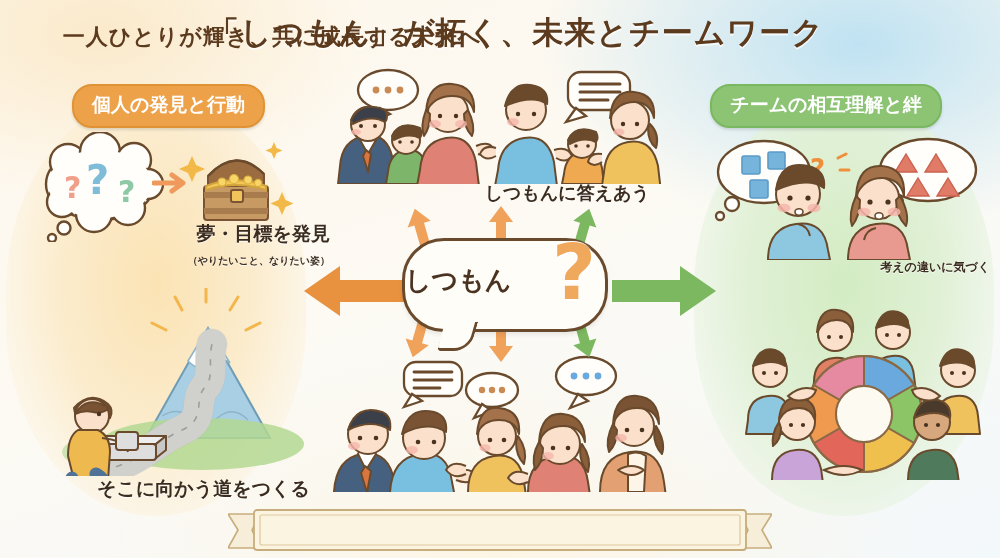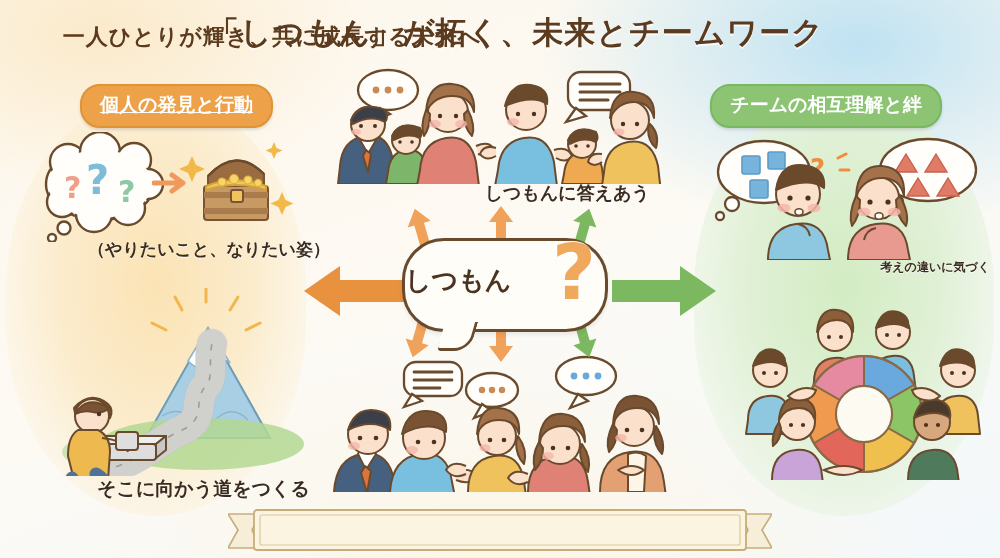--- a/index.html
+++ b/index.html
@@ -32,27 +32,27 @@
     font-size:31px;font-weight:bold;color:#5b3a1e;letter-spacing:1px;
     text-shadow:0 2px 0 rgba(255,255,255,.75);
     padding-left:16px;
   }
   
   .badge{
     position:absolute;padding:6px 18px 8px;border-radius:20px;
     color:#ffffff;font-size:19px;font-weight:bold;white-space:nowrap;
     box-shadow:0 2px 3px rgba(0,0,0,.12);
   }
-  #badge-left{left:80px;top:84px;background:#eda24a;border:2px solid #e09335;text-decoration:underline;}
+  #badge-left{left:72px;top:84px;background:#eda24a;border:2px solid #e09335;}
   #badge-right{right:58px;top:84px;background:#8cc474;border:2px solid #79b861;}
   
   .caption{position:absolute;text-align:right;font-weight:bold;color:#3b2c20;
            text-shadow:0 1px 0 rgba(255,255,255,.8);}
   #cap-dream{left:60px;top:222px;width:270px;font-size:19px;line-height:1.25;}
-  #cap-dream .sub{display:block;font-size:17px;margin-top:17px;}
+  #cap-dream .sub{display:block;font-size:10px;margin-top:9px;}
   #cap-path{left:30px;top:476px;width:280px;font-size:19px;}
   #cap-answer{left:350px;top:181px;width:300px;font-size:18px;}
   #cap-diff{left:720px;top:259px;width:270px;font-size:12px;}
   #cap-team{left:706px;top:476px;width:292px;font-size:18px;}
   
   #center-bubble{
     position:absolute;left:402px;top:238px;width:200px;height:88px;
     background:#fffdf8;border:3.5px solid #6a4a2c;border-radius:42px;
     box-shadow:0 3px 4px rgba(0,0,0,.07);z-index:6;
   }
@@ -140,20 +140,21 @@
         <circle cx="80" cy="53" r="3.6"></circle>
     </g>
     <g fill="#f2b948">
       <path d="M14 26 l4 9 l9 4 l-9 4 l-4 9 l-4 -9 l-9 -4 l9 -4 z"></path>
       <path d="M104 62 l3.5 8 l8 3.5 l-8 3.5 l-3.5 8 l-3.5 -8 l-8 -3.5 l8 -3.5 z"></path>
       <path d="M96 12 l2.5 6 l6 2.5 l-6 2.5 l-2.5 6 l-2.5 -6 l-6 -2.5 l6 -2.5 z"></path>
     </g>
   </svg>
 
   <div class="caption" id="cap-dream">
+    <span>夢・目標を発見</span>
     <span class="sub">（やりたいこと、なりたい姿）</span>
   </div>
 
   <svg class="ill" style="left:42px;top:288px;" width="280" height="188" viewBox="0 0 280 188">
 
     <g stroke="#f2b64c" stroke-width="3" stroke-linecap="round">
       <line x1="164" y1="14" x2="164" y2="0"></line>
         <line x1="140" y1="22" x2="133" y2="9"></line>
       <line x1="188" y1="22" x2="196" y2="9"></line>
         <line x1="124" y1="42" x2="110" y2="35"></line>

